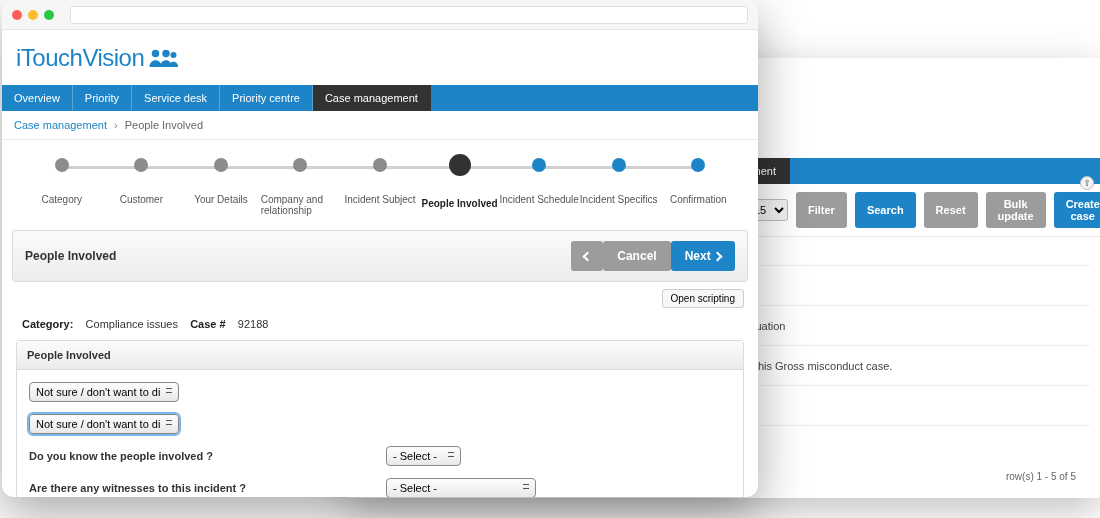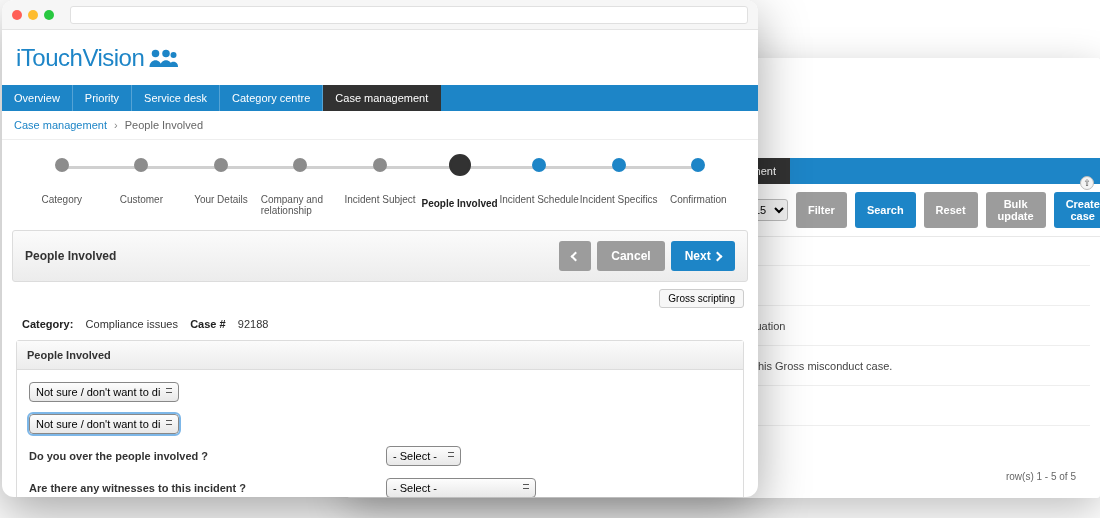--- a/index.html
+++ b/index.html
@@ -101,21 +101,21 @@
   .fw-step.future .circ { background:#1d85c7; border-color:#1d85c7;}
   .fw-step.active .lbl { font-weight:bold; color:#222;}
 
   .fw-section-head {
     margin: 4px 10px 0; padding: 10px 12px;
     background: linear-gradient(#fbfbfb,#ececec);
     border:1px solid #dcdcdc; border-radius:3px;
     display:flex; align-items:center; justify-content:space-between;
   }
   .fw-section-head .title{ font-size:12px; font-weight:bold; color:#333;}
-  .fw-section-head .btns{ display:flex; gap:6px;}
+  .fw-section-head .btns{ display:flex; }
   .fw-btn { height:30px; padding:0 14px; font-size:12px; font-weight:bold; color:#fff; border:none; border-radius:3px; cursor:pointer; background:#9c9c9c;}
   .fw-btn.sq { width:32px; padding:0;}
   .fw-btn.blue { background:#1d85c7;}
   .fw-btn .chev{ display:inline-block; width:7px; height:7px; border:2px solid #fff; border-left:none; border-bottom:none; transform:rotate(45deg); vertical-align:middle;}
   .fw-btn .chev.left{ transform:rotate(-135deg);}
 
   .fw-hide-row{ text-align:right; padding:6px 14px;}
   .fw-hide-btn{ font-size:10px; border:1px solid #ccc; background:#f7f7f7; padding:3px 8px; border-radius:3px; cursor:pointer;}
 
   .fw-body { padding: 0 14px 10px; font-size:11px; color:#333;}
@@ -250,21 +250,21 @@
         <path d="M16 26c0-6 4-9 8-9s8 3 8 9z" fill="#1d85c7"></path>
         <circle cx="34" cy="10" r="4" fill="#1d85c7"></circle>
         <path d="M28 26c0-5 3-7 6-7s6 2 6 7z" fill="#1d85c7"></path>
       </svg>
     </div>
   </div>
   <div class="fw-nav" id="fw-nav">
       <div class="tab">Overview</div>
       <div class="tab">Priority</div>
       <div class="tab">Service desk</div>
-      <div class="tab">Category centre</div>
+      <div class="tab">Priority centre</div>
       <div class="tab active">Case management</div>
     </div>
   <div class="fw-crumb">
     <span>Case management</span>
     <span class="sep">›</span>
     <span class="cur">People Involved</span>
   </div>
 
   <div class="fw-stepper">
     <div class="line"></div>
@@ -311,41 +311,41 @@
   <div class="fw-section-head">
     <div class="title">People Involved</div>
     <div class="btns">
       <button class="fw-btn sq"><span class="chev left"></span></button>
       <button class="fw-btn">Cancel</button>
       <button class="fw-btn blue"><span>Next</span> <span class="chev"></span></button>
     </div>
   </div>
 
   <div class="fw-hide-row">
-    <button class="fw-hide-btn">Gross scripting</button>
+    <button class="fw-hide-btn">Open scripting</button>
   </div>
 
   <div class="fw-body">
     <div class="fw-meta">
       <b>Category:</b>&nbsp;&nbsp;&nbsp;
       <span>Compliance issues</span>&nbsp;&nbsp;&nbsp;
       <b>Case #</b>&nbsp;&nbsp;&nbsp;
       <span>92188</span>
     </div>
     <div class="fw-card">
       <div class="fw-card-head">People Involved</div>
       <div id="fw-questions" style="padding:6px 0;">
           <div class="fw-q">
             <span class="sel-wrap"><select class="fw-sel w-disclosure"><option>Not sure / don't want to disclose</option></select></span>
           </div>
           <div class="fw-q">
             <span class="sel-wrap"><select class="fw-sel w-disclosure hl"><option>Not sure / don't want to disclose</option></select></span>
           </div>
           <div class="fw-q">
-            <div class="qt">Do you over the people involved ?</div>
+            <div class="qt">Do you know the people involved ?</div>
             <span class="sel-wrap"><select class="fw-sel w-select"><option>- Select -</option></select></span>
           </div>
           <div class="fw-q">
             <div class="qt">Are there any witnesses to this incident ?</div>
             <span class="sel-wrap"><select class="fw-sel w-wide"><option>- Select -</option></select></span>
           </div>
         </div>
     </div>
   </div>
 

